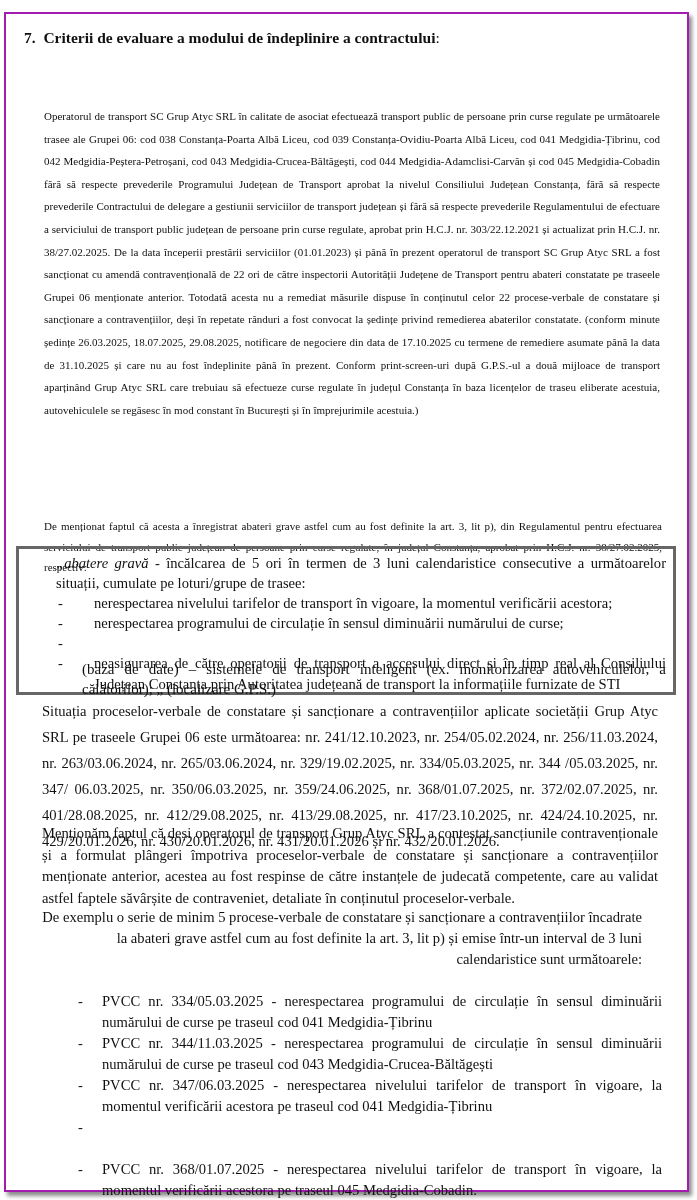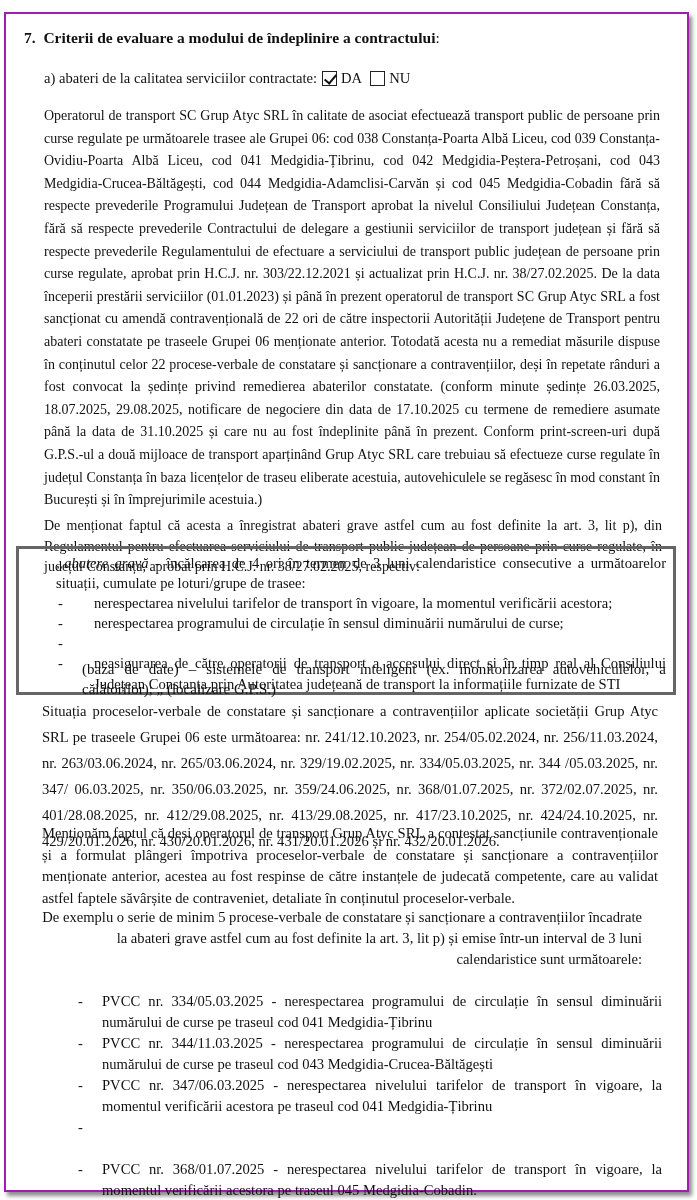--- a/index.html
+++ b/index.html
@@ -8,21 +8,21 @@
   .frame { position: absolute; left: 4px; top: 12px; width: 681px; height: 1176px;
            border: 2px solid #a21caf; box-shadow: 3px 4px 4px rgba(0,0,0,0.45); background: #fff; }
   .content { position: absolute; left: 0; top: 0; right: 0; bottom: 0; }
   .heading { position: absolute; left: 18px; top: 15px; font-weight: bold; font-size: 15.5px; }
   .heading .colon { font-weight: normal; }
   .qline { position: absolute; left: 38px; top: 56px; font-size: 14.6px; display: flex; align-items: center; }
   .cbox { display: inline-block; width: 15px; height: 15px; border: 1px solid #222; margin: 0 4px 0 5px;
           position: relative; box-sizing: border-box; }
   .cbox.checked::after { content: ""; position: absolute; left: 4px; top: 0px; width: 5px; height: 10px;
           border-right: 2px solid #111; border-bottom: 2px solid #111; transform: rotate(40deg); }
-  .p { position: absolute; left: 38px; width: 616px; font-size: 14px; line-height: 22.6px;
+  .p { position: absolute; left: 38px; width: 616px; font-size: 11px; line-height: 22.6px;
        text-align: justify; }
   .p.left { text-align: left; margin-top: 32px; }
   .quote { position: absolute; left: 10px; top: 532px; width: 660px; height: 149px;
            border: 3px solid #666; box-sizing: border-box; }
   .quote .intro { position: absolute; left: 37px; top: 4px; width: 610px; font-size: 14.6px; line-height: 20px; text-align: justify; }
   .quote .intro em { font-style: italic; }
   .bul { position: absolute; font-size: 14.6px; line-height: 20.5px; }
   .bul .dash { position: absolute; left: -36px; }
   .pv { position: absolute; left: 36px; width: 616px; font-size: 14.6px; line-height: 26px; text-align: justify; }
   .items { position: absolute; left: 96px; width: 560px; font-size: 14.6px; }
@@ -33,34 +33,27 @@
 <body>
 
 <div class="frame">
   <div class="content">
 
     <div class="heading">
       <span>7.</span>&nbsp;
       <span>Criterii de evaluare a modului de îndeplinire a contractului</span><span class="colon">:</span>
     </div>
 
-    <div class="qline">
-      <span>a) abateri de la calitatea serviciilor contractate:</span>
-      <span class="cbox checked"></span>
-      <span>DA</span>
-      <span class="cbox" style="margin-left:8px;"></span>
-      <span>NU</span>
-    </div>
 
     <div class="p" style="top:91px;">Operatorul de transport SC Grup Atyc SRL în calitate de asociat efectuează transport public de persoane prin curse regulate pe următoarele trasee ale Grupei 06:  cod 038 Constanța-Poarta Albă Liceu, cod 039 Constanța-Ovidiu-Poarta Albă Liceu, cod 041 Medgidia-Țibrinu, cod 042 Medgidia-Peștera-Petroșani, cod 043 Medgidia-Crucea-Băltăgești, cod 044 Medgidia-Adamclisi-Carvăn și cod 045 Medgidia-Cobadin fără să respecte prevederile Programului Județean de Transport aprobat la nivelul Consiliului Județean Constanța, fără să respecte prevederile Contractului de delegare a gestiunii serviciilor de transport județean și fără să respecte prevederile Regulamentului de efectuare a serviciului de transport public județean de persoane prin curse regulate, aprobat prin H.C.J. nr. 303/22.12.2021 și actualizat prin H.C.J. nr. 38/27.02.2025.  De la data începerii prestării serviciilor (01.01.2023) și până în prezent operatorul de transport SC Grup Atyc SRL a fost sancționat cu amendă contravențională de 22 ori de către inspectorii Autorității Județene de Transport pentru abateri constatate pe traseele Grupei 06 menționate anterior. Totodată acesta nu a remediat măsurile dispuse în conținutul celor 22 procese-verbale de constatare și sancționare a contravențiilor, deși în repetate rânduri a fost convocat la ședințe privind remedierea abaterilor constatate. (conform minute ședințe 26.03.2025, 18.07.2025, 29.08.2025, notificare de negociere din  data de 17.10.2025 cu termene de remediere asumate până la data de 31.10.2025 și care nu au fost îndeplinite până în prezent. Conform print-screen-uri după G.P.S.-ul a două mijloace de transport aparținând Grup Atyc SRL care trebuiau să efectueze curse regulate în județul Constanța în baza licențelor de traseu eliberate acestuia, autovehiculele se regăsesc în mod constant în București și în împrejurimile acestuia.)</div>
 
     <div class="p left" style="top:470px; width:618px; line-height:20.5px; text-align:justify;">De menționat faptul că acesta a înregistrat abateri grave astfel cum au fost definite la art. 3, lit p), din Regulamentul pentru efectuarea serviciului de transport public județean de persoane prin curse regulate, în județul Constanța, aprobat prin H.C.J. nr. 38/27.02.2025, respectiv:</div>
 
     <div class="quote">
-      <div class="intro"><em><span>„</span><span>abatere gravă</span></em><span> - încălcarea de 4 ori în termen de 3 luni calendaristice consecutive a următoarelor situații, cumulate pe loturi/grupe de trasee:</span></div>
+      <div class="intro"><em><span>„</span><span>abatere gravă</span></em><span> - încălcarea de 5 ori în termen de 3 luni calendaristice consecutive a următoarelor situații, cumulate pe loturi/grupe de trasee:</span></div>
 
       <div class="bul" style="left:75px; top:44px; width:580px;">
         <span class="dash">-</span><span>nerespectarea nivelului tarifelor de transport în vigoare, la momentul verificării acestora;</span>
       </div>
       <div class="bul" style="left:75px; top:64px; width:580px;">
         <span class="dash">-</span><span>nerespectarea programului de circulație în sensul diminuării numărului de curse;</span>
       </div>
       <div class="bul" style="left:75px; top:84px; width:580px;">
         <span class="dash">-</span>
       </div>

